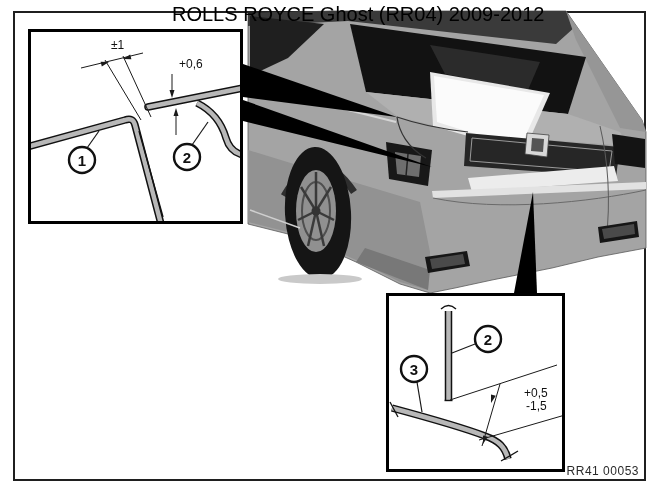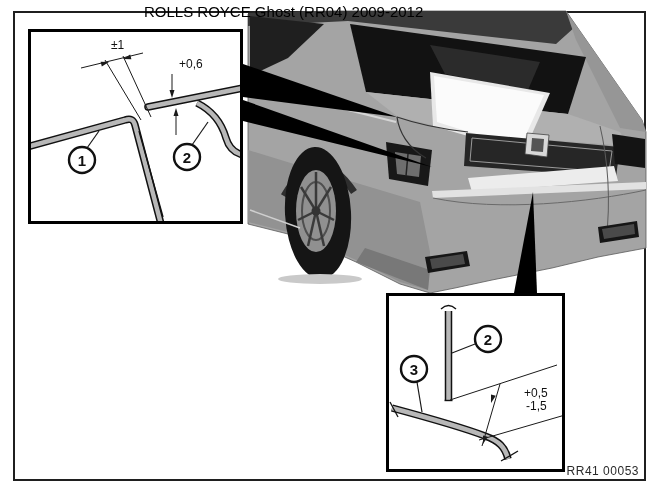--- a/index.html
+++ b/index.html
@@ -1,20 +1,20 @@
 <!DOCTYPE html>
 <html><head>
 <meta charset="utf-8">
 <style>
   html,body{margin:0;padding:0;background:#fff;}
   .canvas{position:relative;width:653px;height:495px;background:#fff;overflow:hidden;
           font-family:"Liberation Sans","DejaVu Sans",sans-serif;}
   .frame{position:absolute;left:13px;top:11px;width:633px;height:470px;
          border:2px solid #1f1f1f;box-sizing:border-box;background:transparent;}
-  .title-text{position:absolute;left:144px;top:3px;font-size:15px;color:#000;white-space:nowrap;z-index:30;}
+  .title-text{position:absolute;left:172px;top:3px;font-size:20px;color:#000;white-space:nowrap;z-index:30;}
   .watermark-text{position:absolute;left:438px;top:2px;font-size:16px;color:#141414;white-space:nowrap;z-index:29;}
   .drawing-number{position:absolute;right:14px;top:464px;font-size:12px;color:#2a2a2a;letter-spacing:.5px;z-index:30;}
   .main-art{position:absolute;left:0;top:0;z-index:5;}
   .detail-box{position:absolute;background:#fff;border:3px solid #000;box-sizing:border-box;z-index:10;}
   .box-a{left:28px;top:29px;width:215px;height:195px;}
   .box-b{left:386px;top:293px;width:179px;height:179px;}
   .detail-box svg{display:block;}
   svg text{font-family:"Liberation Sans","DejaVu Sans",sans-serif;fill:#111;}
   .dim-label{font-size:12px;}
   .callout-num{font-size:15px;font-weight:700;}

